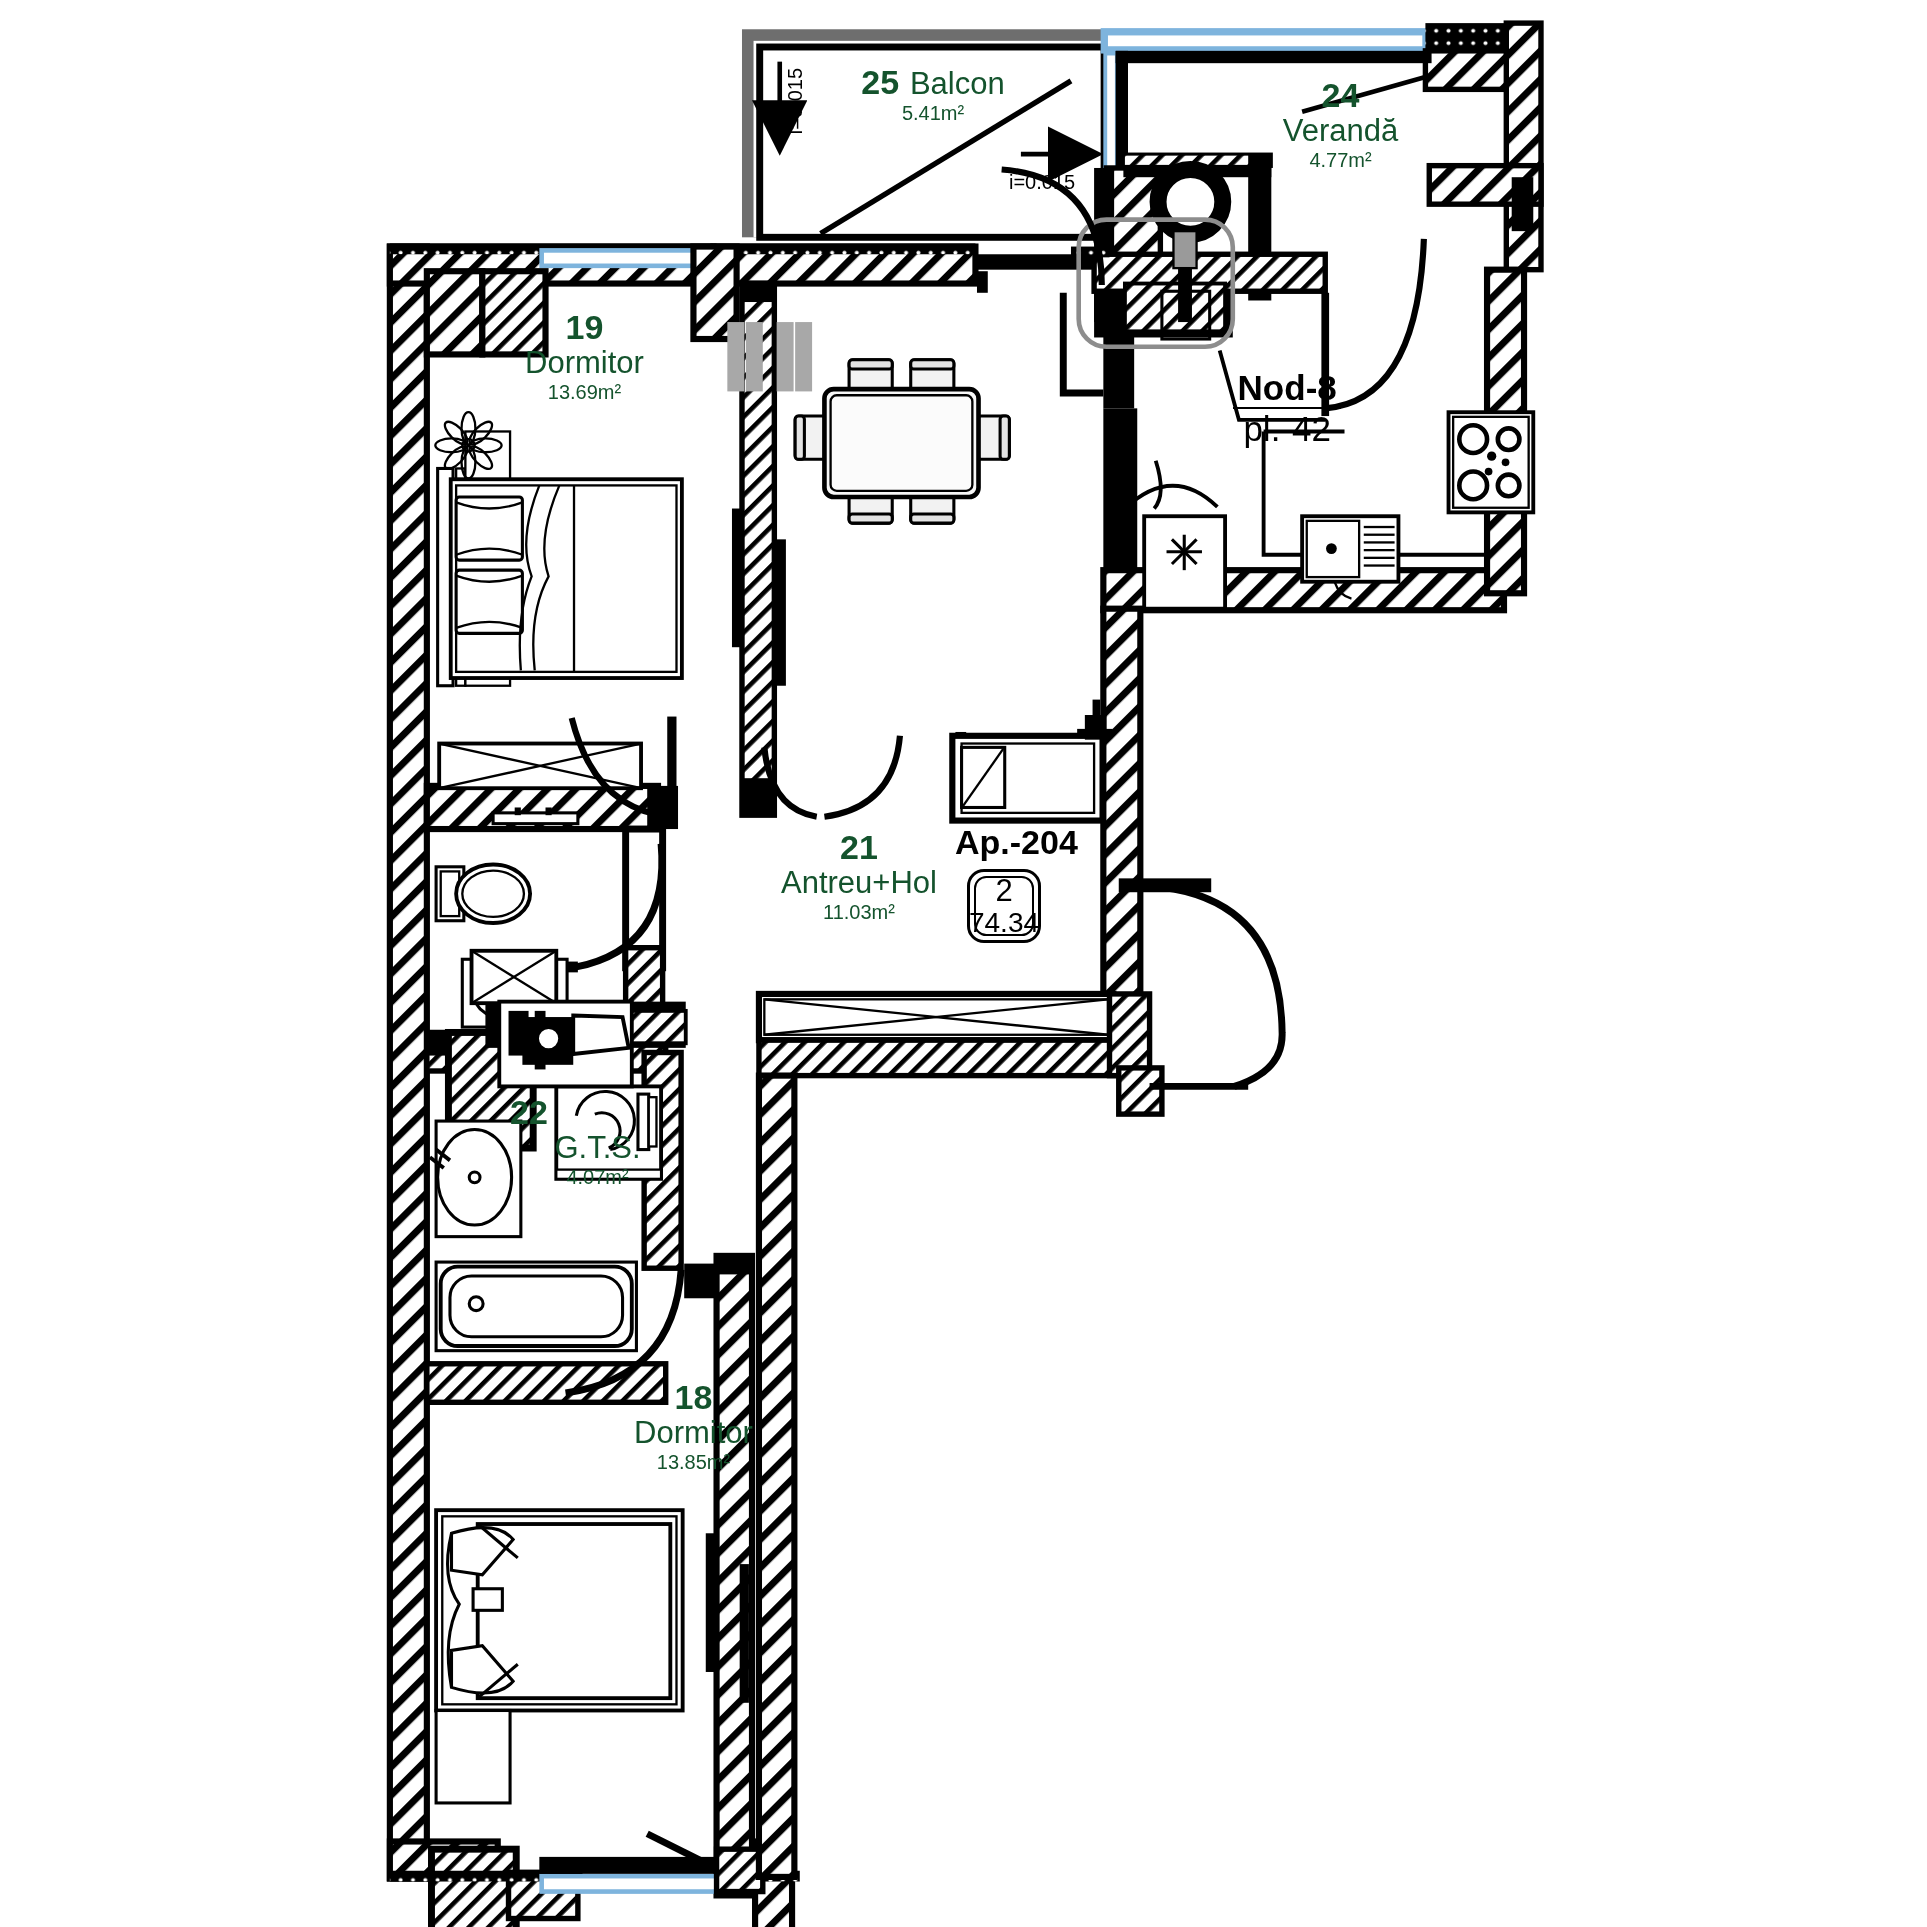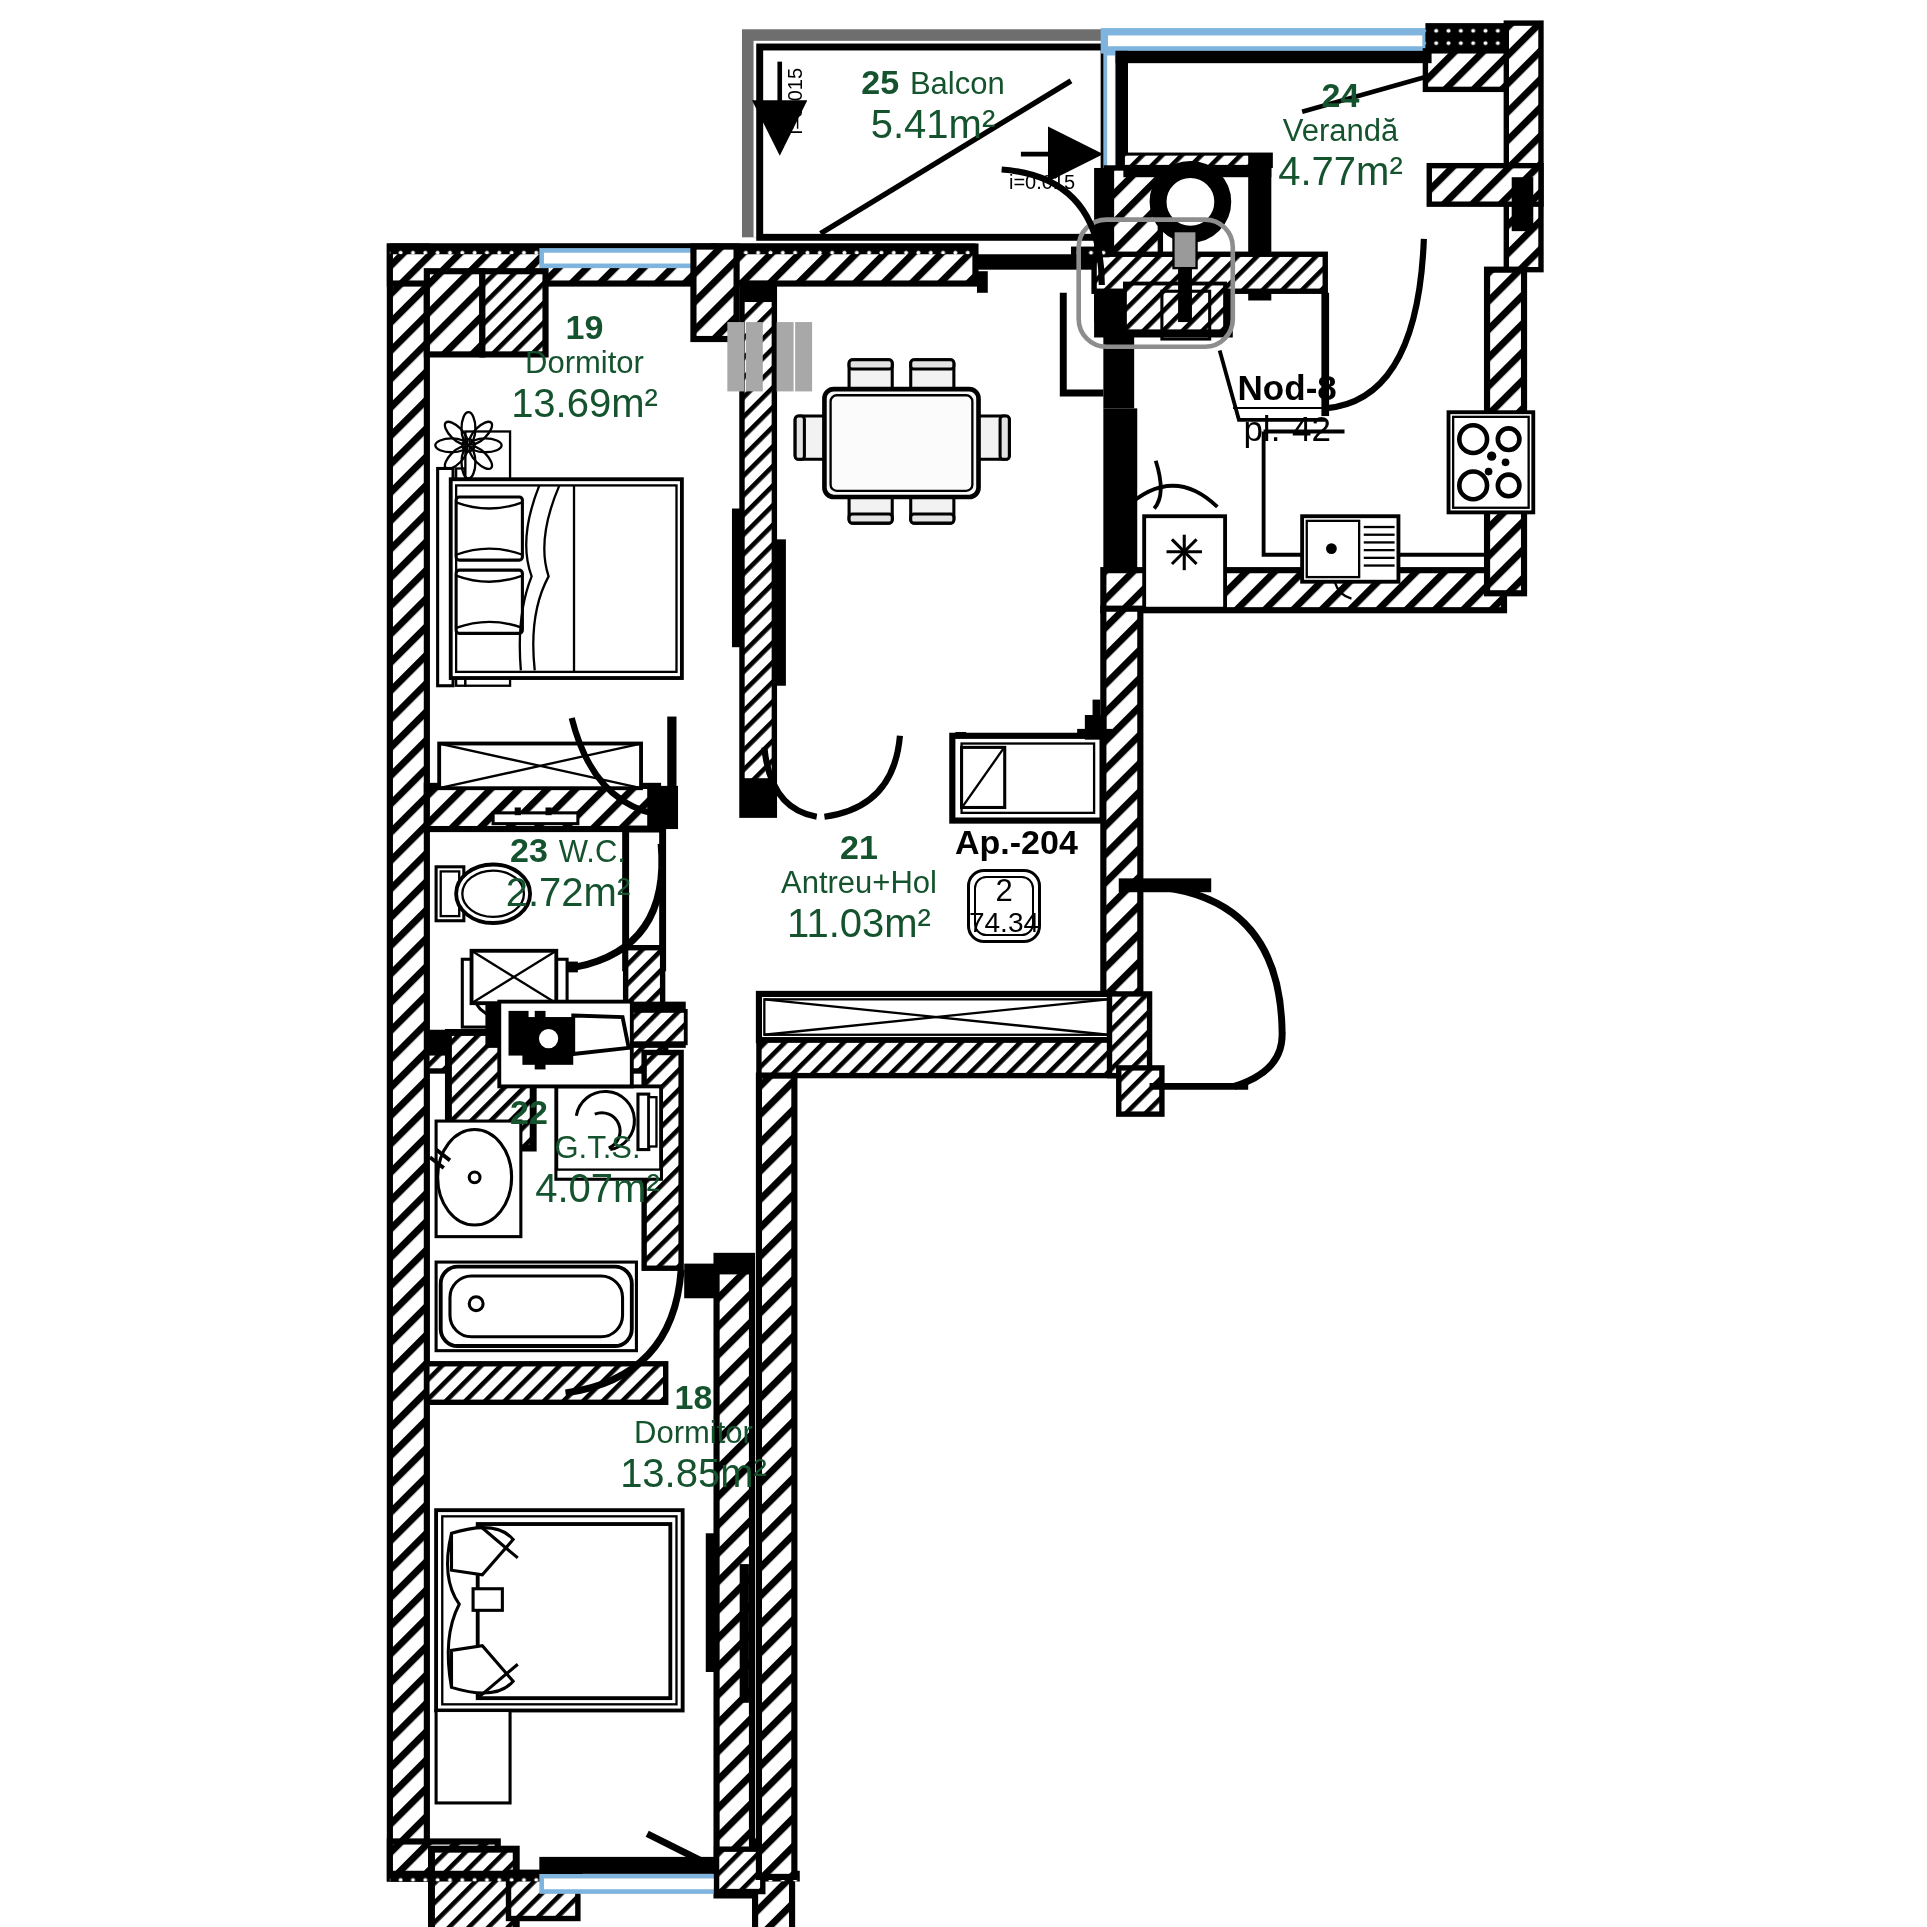--- a/index.html
+++ b/index.html
@@ -4,21 +4,21 @@
 <title>Floor Plan Ap.-204</title>
 <style>
   html,body{margin:0;padding:0;background:#ffffff;}
   body{width:1927px;height:1927px;overflow:hidden;
        font-family:"Liberation Sans","DejaVu Sans",sans-serif;color:#000;}
   #plan-root{position:relative;width:1927px;height:1927px;background:#fff;}
   svg#plan-svg{position:absolute;left:0;top:0;width:1927px;height:1927px;display:block;}
   .lbl{position:absolute;text-align:center;line-height:1.12;white-space:nowrap;color:#14532d;}
   .lbl .num{font-weight:bold;font-size:34px;letter-spacing:0px;}
   .lbl .nm{font-size:31px;}
-  .lbl .ar{font-size:40px;}
+  .lbl .ar{font-size:20px;}
   .inline-row{display:flex;align-items:baseline;justify-content:center;gap:10.8px;}
   .slope{position:absolute;font-size:20px;white-space:nowrap;}
   .slope.vert{writing-mode:vertical-rl;transform:rotate(180deg);}
   .nod{position:absolute;text-align:center;font-size:35px;line-height:1.0;}
   .nod .top{padding:0 4.6px 1.5px 4.6px;border-bottom:2.3px solid #000;font-weight:bold;}
   .nod .bot{padding-top:2.3px;}
   .apnum{position:absolute;font-size:34px;font-weight:bold;white-space:nowrap;}
   .badge{position:absolute;width:74px;height:74px;border:3.1px solid #000;border-radius:17px;
          box-sizing:border-box;background:#fff;}
   .badge .inner{position:absolute;left:3.9px;top:3.9px;right:3.9px;bottom:3.9px;border:2.3px solid #000;
@@ -438,27 +438,20 @@
     <div class="bot">pl.-42</div>
   </div>
 
   <div class="lbl" style="left:461px;top:308px;width:247px;">
     <div class="num">19</div>
     <div class="nm">Dormitor</div>
     <div class="ar">13.69m²</div>
   </div>
 
 
-  <div class="lbl" style="left:441px;top:831px;width:254px;">
-    <div class="inline-row">
-      <span class="num">23</span>
-      <span class="nm">W.C.</span>
-    </div>
-    <div class="ar">2.72m²</div>
-  </div>
 
   <div class="lbl" style="left:732px;top:828px;width:254px;">
     <div class="num">21</div>
     <div class="nm">Antreu+Hol</div>
     <div class="ar">11.03m²</div>
   </div>
 
   <div class="apnum" style="left:955px;top:823px;">Ap.-204</div>
   <div class="badge" style="left:967px;top:869px;">
     <div class="inner">

